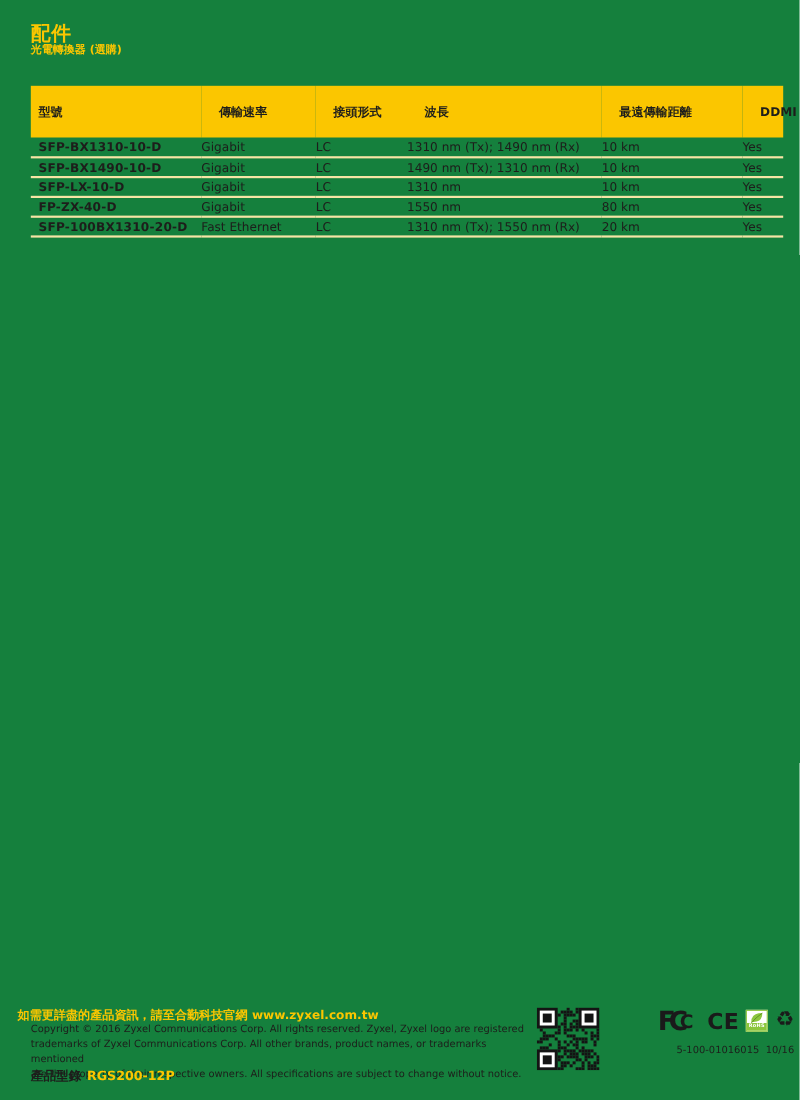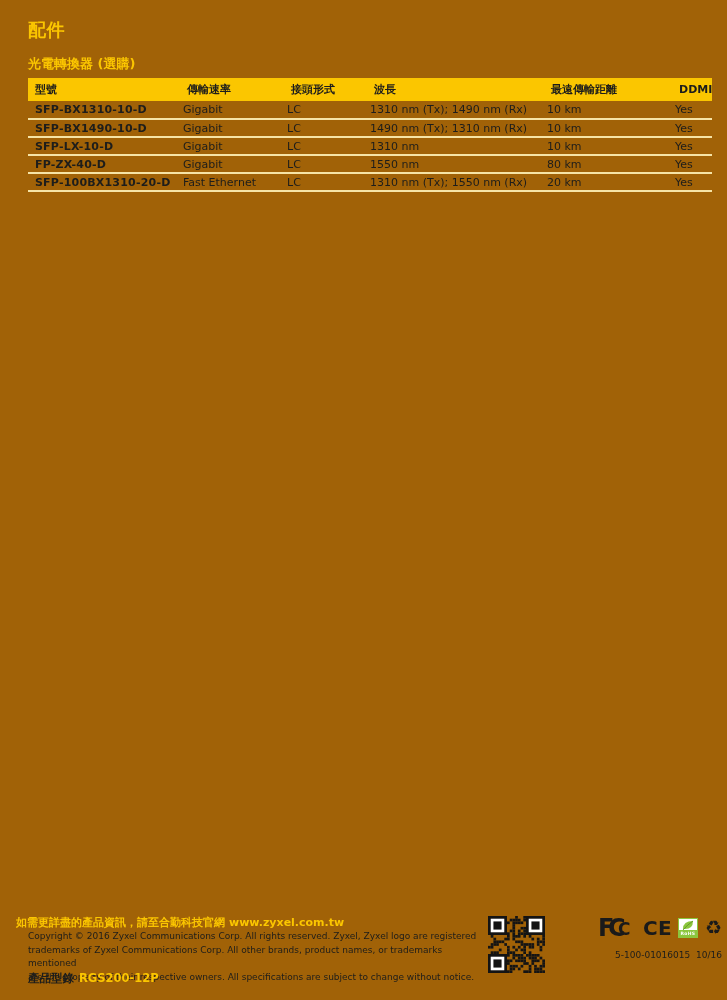--- a/index.html
+++ b/index.html
@@ -6,44 +6,44 @@
   :root{
     --brand:#FBC600;
     --divider:#F6E4A6;
     --ink:#1D1D1B;
     --rohs:#8CC63E;
   }
   html,body{ background:#fff; }
   .page{
     position:relative;
     width:727px; height:1000px;
-    background:#a16207;
+    background:#15803d;
     font-family:"DejaVu Sans","Liberation Sans",sans-serif;
     color:var(--ink);
     overflow:hidden;
   }
   .page-title{
     position:absolute; left:28px; top:18px;
     font-size:18px; font-weight:bold; color:var(--brand);
     letter-spacing:0.5px;
   }
   .section-subtitle{
-    position:absolute; left:28px; top:55px;
-    font-size:13px; font-weight:bold; color:var(--brand);
+    position:absolute; left:28px; top:38px;
+    font-size:10px; font-weight:bold; color:var(--brand);
   }
   table.spec{
     position:absolute; left:28px; top:78px;
     width:684px; border-collapse:collapse; table-layout:fixed;
   }
   table.spec thead th{
     background:var(--brand);
     height:19px;
     font-size:11px; font-weight:bold; color:var(--ink);
     text-align:left; vertical-align:middle;
-    padding:4px;
+    padding:16px;
   }
   table.spec tbody td{
     height:18px;
     font-size:11px; color:var(--ink);
     text-align:left; vertical-align:middle;
     border-bottom:2px solid var(--divider);
     padding:0;
     white-space:nowrap; overflow:hidden;
   }
   table.spec th:first-child,

